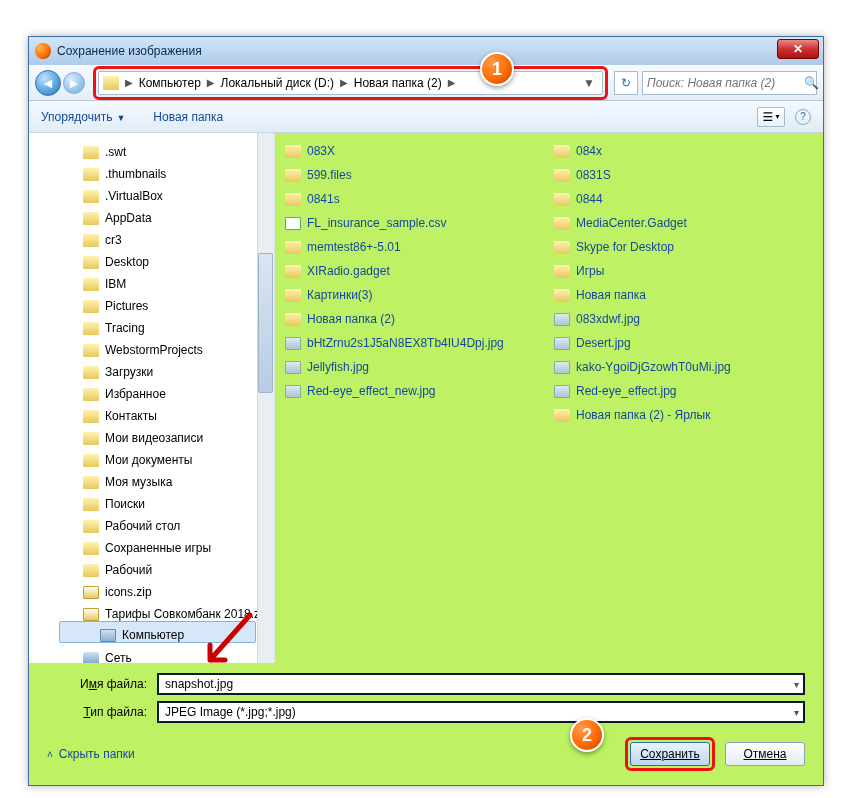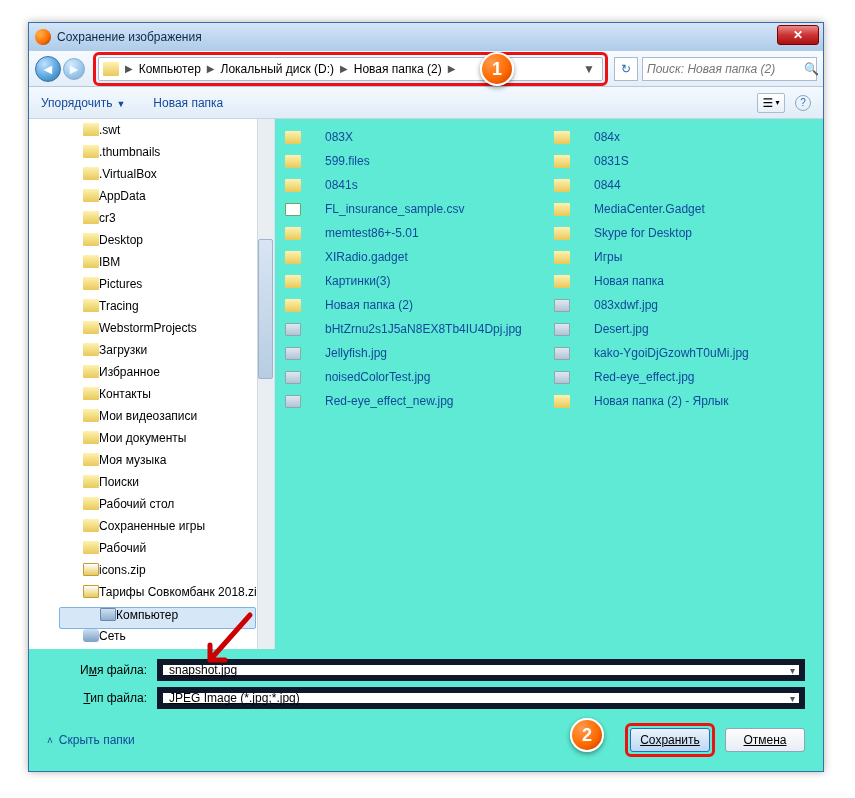--- a/index.html
+++ b/index.html
@@ -1,18 +1,18 @@
 <!DOCTYPE html>
 <html><head>
 <meta charset="utf-8">
 <style>
 * { box-sizing: border-box; margin: 0; padding: 0; font-family: "Segoe UI", Tahoma, sans-serif; font-size: 12px; }
 body { background: #fff; width: 855px; height: 798px; position: relative; }
 
-.window { position: absolute; left: 28px; top: 22px; width: 796px; height: 750px; border: 1px solid #3b6ea5; background: #5eead4; box-shadow: 0 0 8px rgba(0,0,0,0.3); }
+.window { position: absolute; left: 28px; top: 36px; width: 796px; height: 750px; border: 1px solid #3b6ea5; background: #bef264; box-shadow: 0 0 8px rgba(0,0,0,0.3); }
 
 .titlebar { height: 28px; background: linear-gradient(#d3e5f8, #aecbe8); display: flex; align-items: center; padding: 0 6px; position: relative; }
 .titlebar .ff-icon { width: 16px; height: 16px; border-radius: 50%; background: radial-gradient(circle at 30% 30%, #ffb347, #ff6b00 60%, #5b2a00); margin-right: 6px; }
 .titlebar .title { color: #0a2a4a; }
 .close-btn { position: absolute; right: 4px; top: 2px; width: 42px; height: 20px; background: linear-gradient(#e88, #c33 50%, #a11); border: 1px solid #7a0000; border-radius: 3px; display: flex; align-items: center; justify-content: center; color: #fff; font-weight: bold; }
 
 .navbar { height: 36px; background: linear-gradient(#f7fbff, #e3eef9); display: flex; align-items: center; padding: 0 6px; border-bottom: 1px solid #b8c8d8; position: relative; }
 .nav-back, .nav-fwd { width: 26px; height: 26px; border-radius: 50%; background: radial-gradient(circle at 35% 30%, #bfe2ff, #5aa7e0 55%, #2f6fa0); border: 1px solid #3b6ea5; display: flex; align-items: center; justify-content: center; color: #fff; font-size: 14px; margin-right: 2px; }
 .nav-fwd { width: 22px; height: 22px; opacity: .55; }
 
@@ -32,42 +32,42 @@
 .tool-link { color: #13489b; cursor: default; margin-right: 28px; }
 .tool-link .dd { font-size: 9px; margin-left: 4px; }
 .tool-right { margin-left: auto; display: flex; align-items: center; gap: 10px; }
 .view-btn { width: 28px; height: 20px; border: 1px solid #a9bccf; background: linear-gradient(#fff,#e8f0f8); border-radius: 2px; display: flex; align-items: center; justify-content: center; }
 .help-btn { color: #2a6db5; width: 16px; height: 16px; border: 1px solid #8ab; border-radius: 50%; display: flex; align-items: center; justify-content: center; font-size: 10px; }
 
 .body { display: flex; height: 530px; }
 .tree { width: 246px; border-right: 1px solid #d9e2eb; overflow-y: auto; padding: 4px 0; background: #fff; position: relative; }
 .tree-scroll { position: absolute; right: 0; top: 0; width: 17px; height: 100%; background: #e9eef3; border-left: 1px solid #d0d8e0; }
 .tree-thumb { position: absolute; right: 1px; top: 120px; width: 15px; height: 140px; background: linear-gradient(#d9e5f2,#b8cde2); border: 1px solid #9fb4ca; border-radius: 2px; }
-.tree-item { display: flex; align-items: flex-start; height: 22px; padding-left: 54px; gap: 0; white-space: nowrap; }
+.tree-item { display: flex; align-items: flex-end; height: 22px; padding-left: 54px; gap: 6px; white-space: nowrap; }
 .tree-item.sel { background: #d6e8f8; border: 1px solid #7fb3e0; border-radius: 2px; margin: 0 18px 0 30px; padding-left: 24px; }
 .tree-item.lev2 { padding-left: 40px; }
 .tree-icon { width: 16px; height: 13px; background: linear-gradient(#fff2b0,#e8c95a); border-radius: 1px; flex-shrink: 0; }
 .tree-icon.zip { background: linear-gradient(#fff,#e8c95a); border: 1px solid #c0a030; position: relative; }
 .tree-icon.comp { background: linear-gradient(#cfe0f0,#8fb0d0); border: 1px solid #6a8aaa; }
 .tree-icon.net { background: linear-gradient(#cfe0f0,#7aa0c8); border-radius: 3px; }
 
 .files { flex: 1; display: flex; padding: 8px 10px; gap: 10px; overflow: hidden; }
 .col { flex: 1; display: flex; flex-direction: column; gap: 4px; }
-.file { display: flex; align-items: center; gap: 24px; height: 20px; }
+.file { display: flex; align-items: center; gap: 6px; height: 20px; }
 .file .fi { width: 16px; height: 13px; flex-shrink: 0; background: linear-gradient(#fff2b0,#e8c95a); border-radius: 1px; }
 .file .fi.jpg { background: linear-gradient(#e0e8f0,#b0c4d8); border: 1px solid #8aa; }
 .file .fi.csv { background: #fff; border: 1px solid #6a6; }
 .file .fi.lnk { background: linear-gradient(#fff2b0,#e8c95a); position: relative; }
 .file a { color: #13489b; text-decoration: none; white-space: nowrap; }
 
 .fields { padding: 10px 18px 4px; }
 .frow { display: flex; align-items: center; margin-bottom: 6px; }
 .frow label { width: 110px; text-align: right; padding-right: 10px; color: #000; }
 .frow .underline { text-decoration: underline; }
-.finput { flex: 1; height: 22px; border: 6px solid #0f172a; background: #fff; padding: 0 6px; display: flex; align-items: center; position: relative; text-decoration: underline; }
+.finput { flex: 1; height: 22px; border: 2px solid #0f172a; background: #fff; padding: 0 6px; display: flex; align-items: center; position: relative; }
 .finput .dd { position: absolute; right: 4px; color: #555; font-size: 10px; }
 
 .bottom { height: 42px; display: flex; align-items: center; padding: 0 18px; position: relative; }
 .hide-folders { display: flex; align-items: center; gap: 6px; color: #13489b; }
 .hide-folders .chev { font-size: 10px; }
 .btns { margin-left: auto; display: flex; gap: 10px; align-items: center; text-decoration: underline; }
 .btn { width: 80px; height: 24px; border: 1px solid #8fa4b8; background: linear-gradient(#fdfdfd,#e6edf4); border-radius: 3px; display: flex; align-items: center; justify-content: center; }
 .btn.primary-wrap { border: 3px solid #e11; border-radius: 6px; padding: 2px; width: auto; height: auto; background: none; }
 .btn.primary { border: 1px solid #2a6db5; background: linear-gradient(#eaf3fc,#bcd8f3); }
 
@@ -264,24 +264,20 @@
           <div class="file">
             <div class="fi jpg"></div>
             <a>bHtZrnu2s1J5aN8EX8Tb4IU4Dpj.jpg</a>
           </div>
           <div class="file">
             <div class="fi jpg"></div>
             <a>Jellyfish.jpg</a>
           </div>
           <div class="file">
             <div class="fi jpg"></div>
-            <a>noisedColorTest.jpg</a>
-          </div>
-          <div class="file">
-            <div class="fi jpg"></div>
             <a>Red-eye_effect_new.jpg</a>
           </div>
         </div>
       <div class="col" id="col2">
           <div class="file">
             <div class="fi "></div>
             <a>084x</a>
           </div>
           <div class="file">
             <div class="fi "></div>

